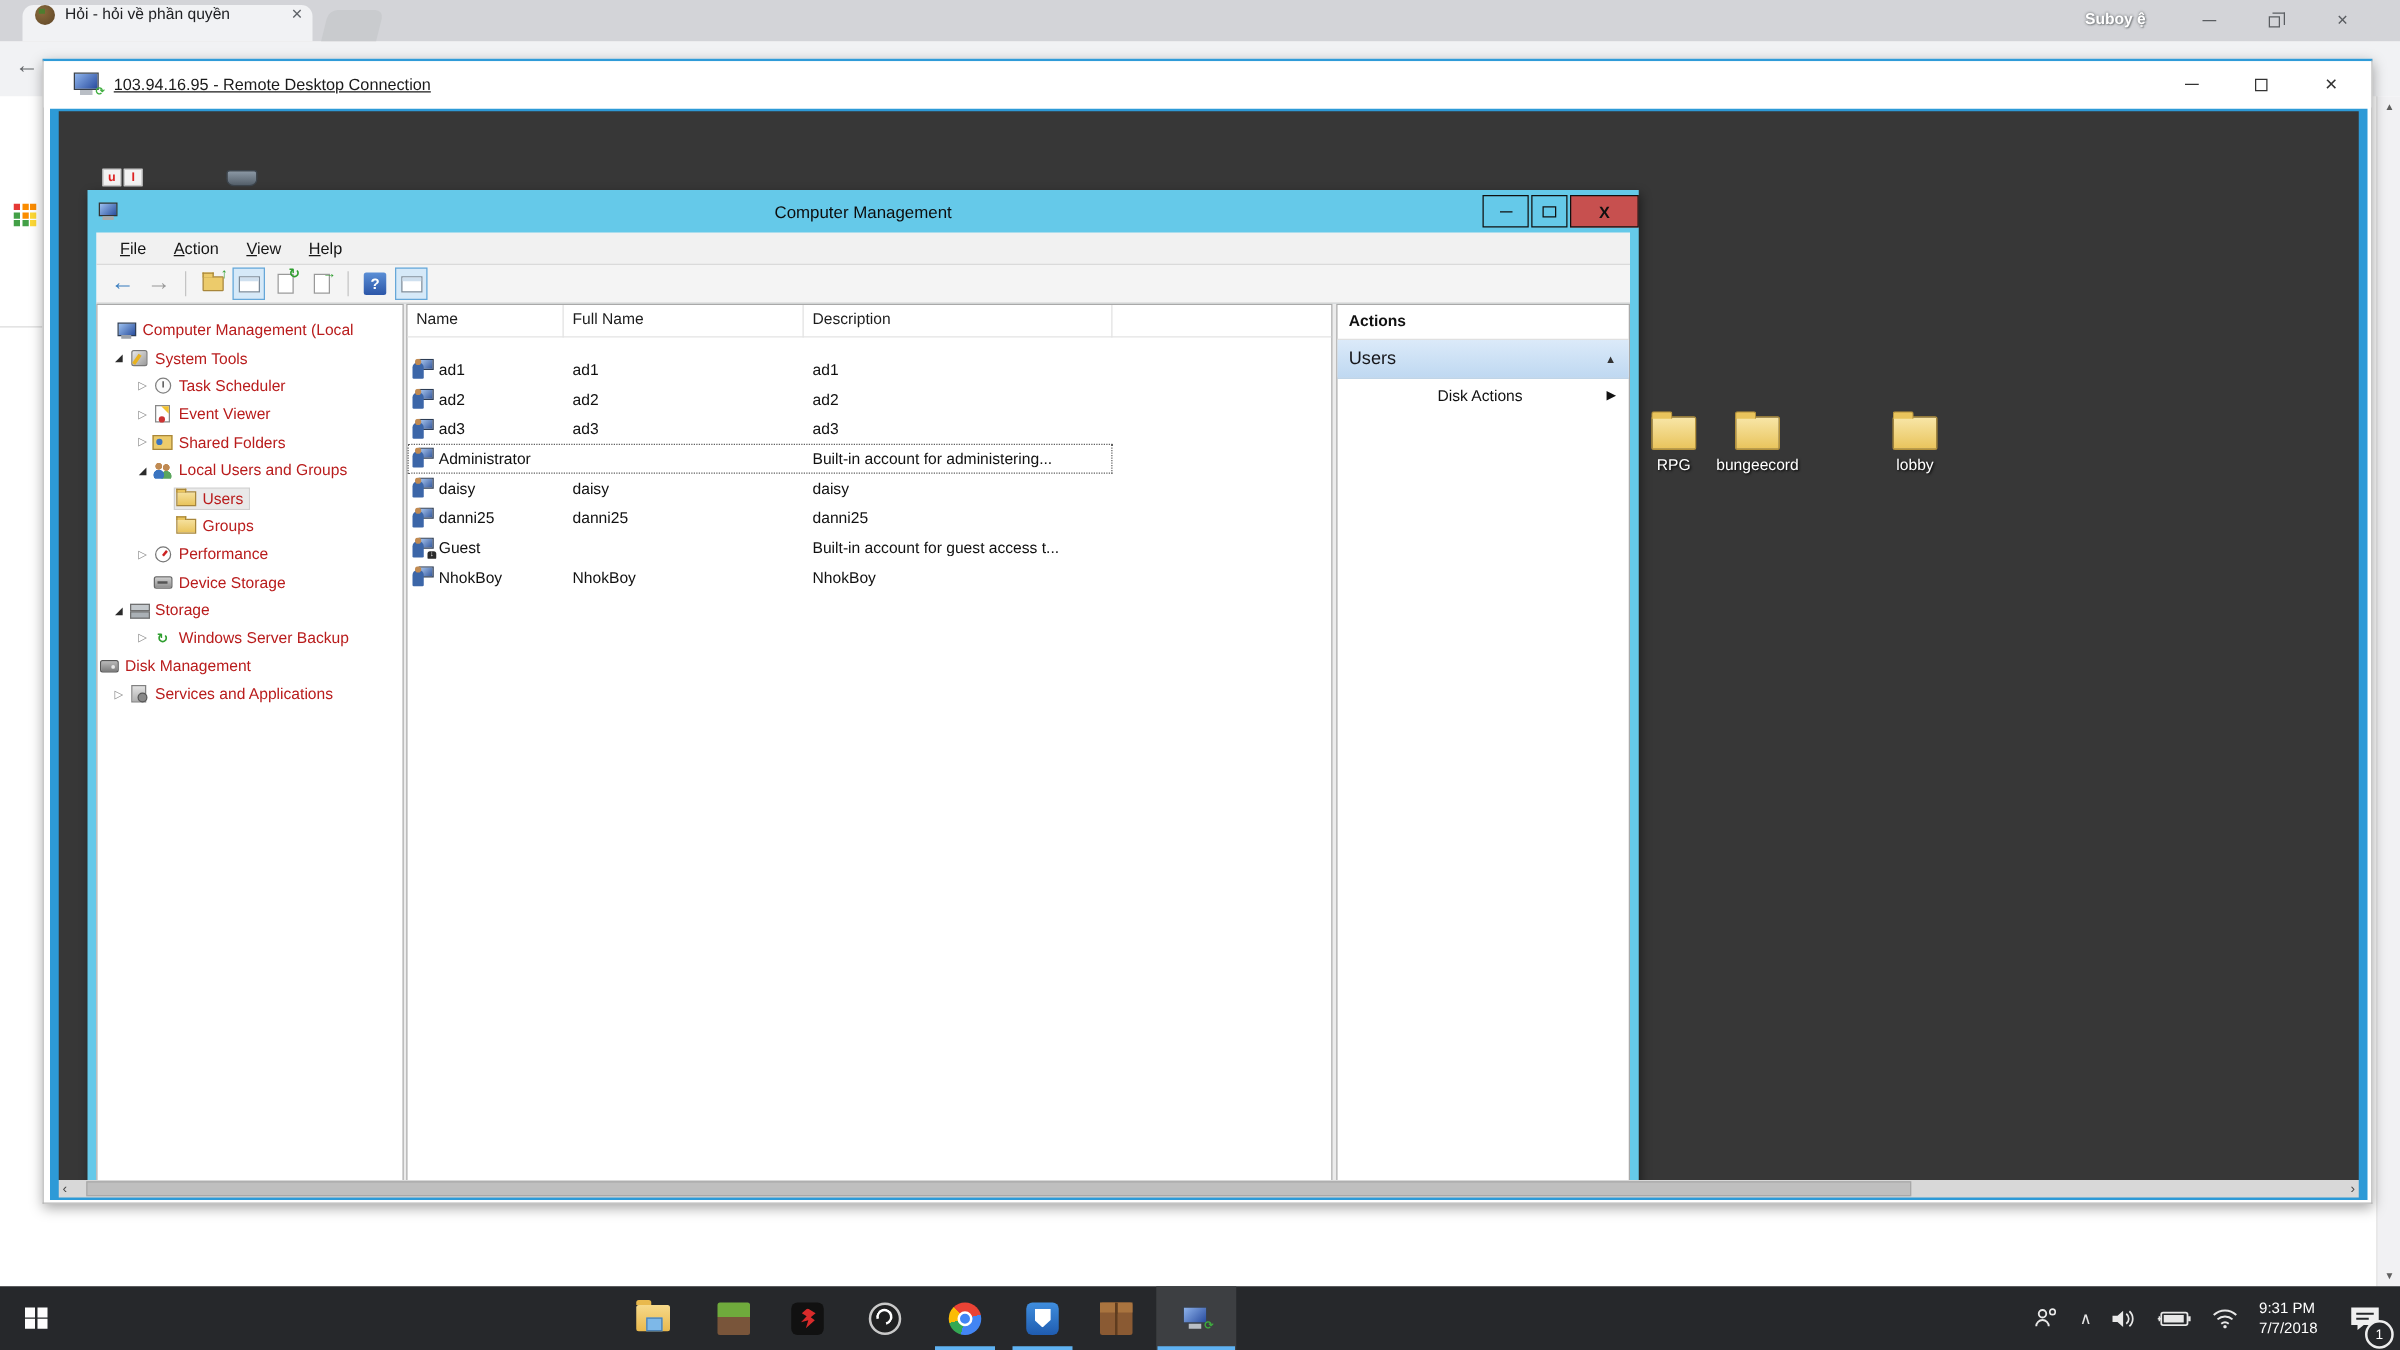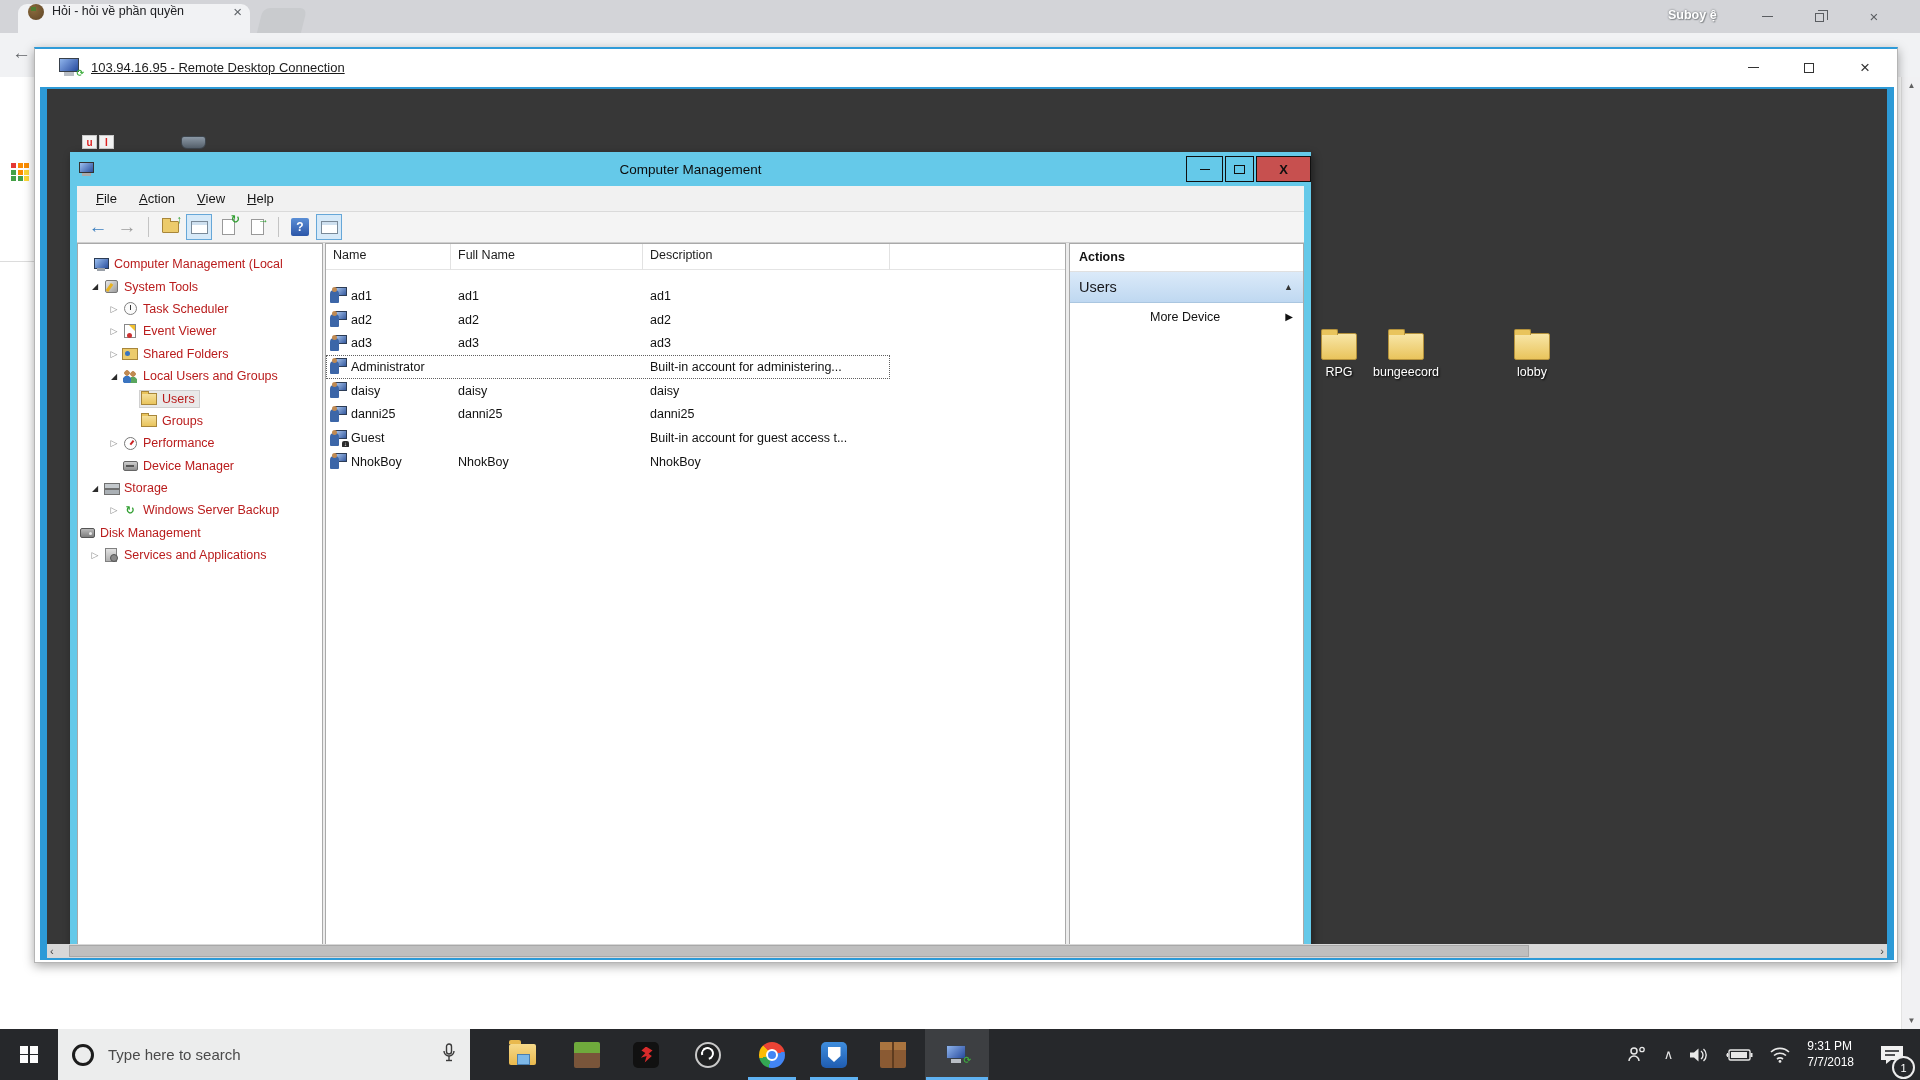--- a/index.html
+++ b/index.html
@@ -452,21 +452,21 @@
                 <span class="texp col">▷</span>
                 <span class="ticon">
                     <span class="t-gauge"></span>
                   </span>
                 <span class="tlabel">Performance</span>
               </div>
               <div class="trow" style="padding-left:43px">
                 <span class="ticon">
                     <span class="t-device"></span>
                   </span>
-                <span class="tlabel">Device Manager</span>
+                <span class="tlabel">Device Storage</span>
               </div>
               <div class="trow" style="padding-left:10px">
                 <span class="texp exp">◢</span>
                 <span class="ticon">
                     <span class="t-storage"></span>
                   </span>
                 <span class="tlabel">Storage</span>
               </div>
               <div class="trow" style="padding-left:29px">
                 <span class="texp col">▷</span>
@@ -588,21 +588,21 @@
               </div>
             </div>
 
             <div class="pane pane-actions">
               <div class="ahead">Actions</div>
               <div class="asec">
                 <span class="t">Users</span>
                 <span class="c">▲</span>
               </div>
               <div class="amore">
-                <span class="t">More Device</span>
+                <span class="t">Disk Actions</span>
                 <span class="c">▶</span>
               </div>
             </div>
 
           </div>
         </div>
 
       </div>
 
       <div class="panbar">
@@ -614,32 +614,20 @@
   </div>
 
   <div class="taskbar">
     <div class="startbtn">
       <span class="winlogo">
           <span></span>
           <span></span>
           <span></span>
           <span></span>
         </span>
-    </div>
-    <div class="searchbox">
-      <span class="cortana"></span>
-      <input type="text" placeholder="Type here to search" style="">
-      <span class="micwrap">
-        <svg width="14" height="20" viewBox="0 0 14 20">
-            <rect x="4.5" y="1" width="5" height="10" rx="2.5" fill="none" stroke="#3b3b3b" stroke-width="1.4"></rect>
-            <path d="M2 8 a5 5 0 0 0 10 0" fill="none" stroke="#3b3b3b" stroke-width="1.4"></path>
-            <line x1="7" y1="13" x2="7" y2="17" stroke="#3b3b3b" stroke-width="1.4"></line>
-            <line x1="4" y1="17.5" x2="10" y2="17.5" stroke="#3b3b3b" stroke-width="1.4"></line>
-          </svg>
-      </span>
     </div>
 
     <div class="slot" style="left:491px">
         <span class="ic-explorer"></span>
       </div>
     <div class="slot" style="left:556px">
         <span class="ic-grass"></span>
       </div>
     <div class="slot" style="left:615px">
         <span class="ic-garena">

